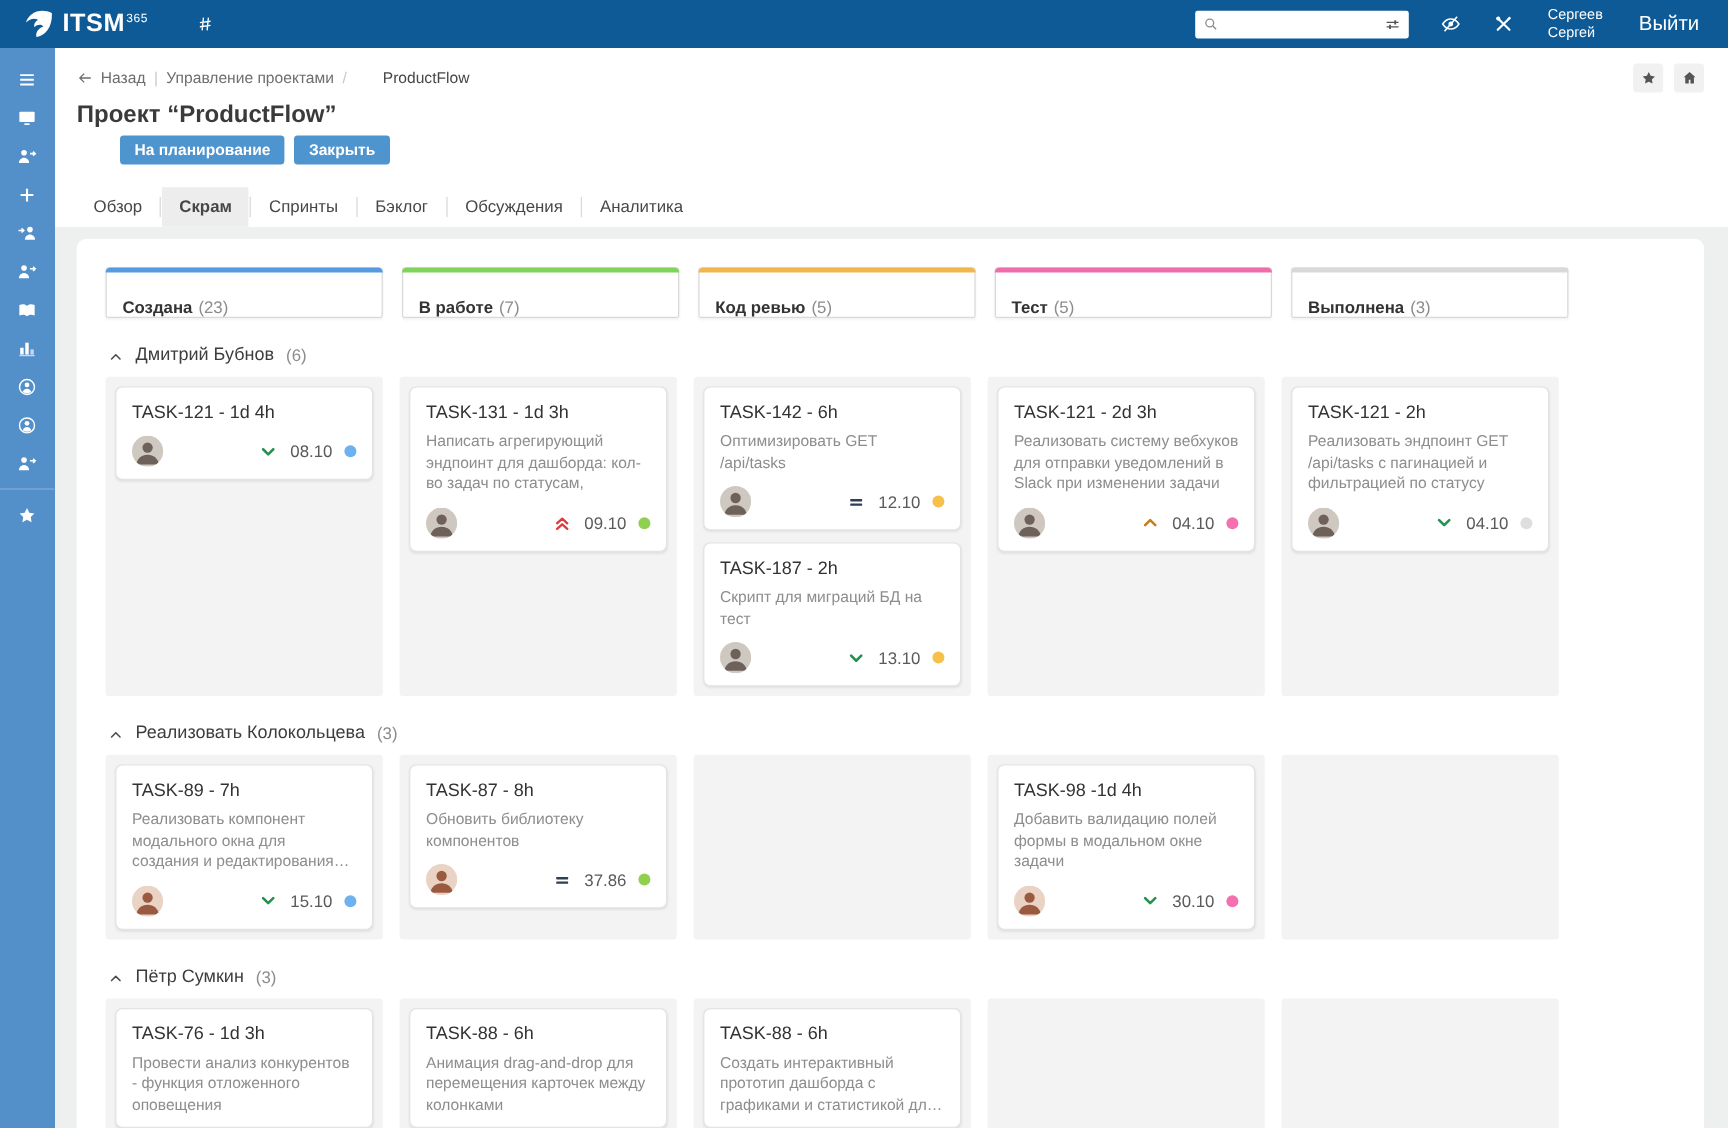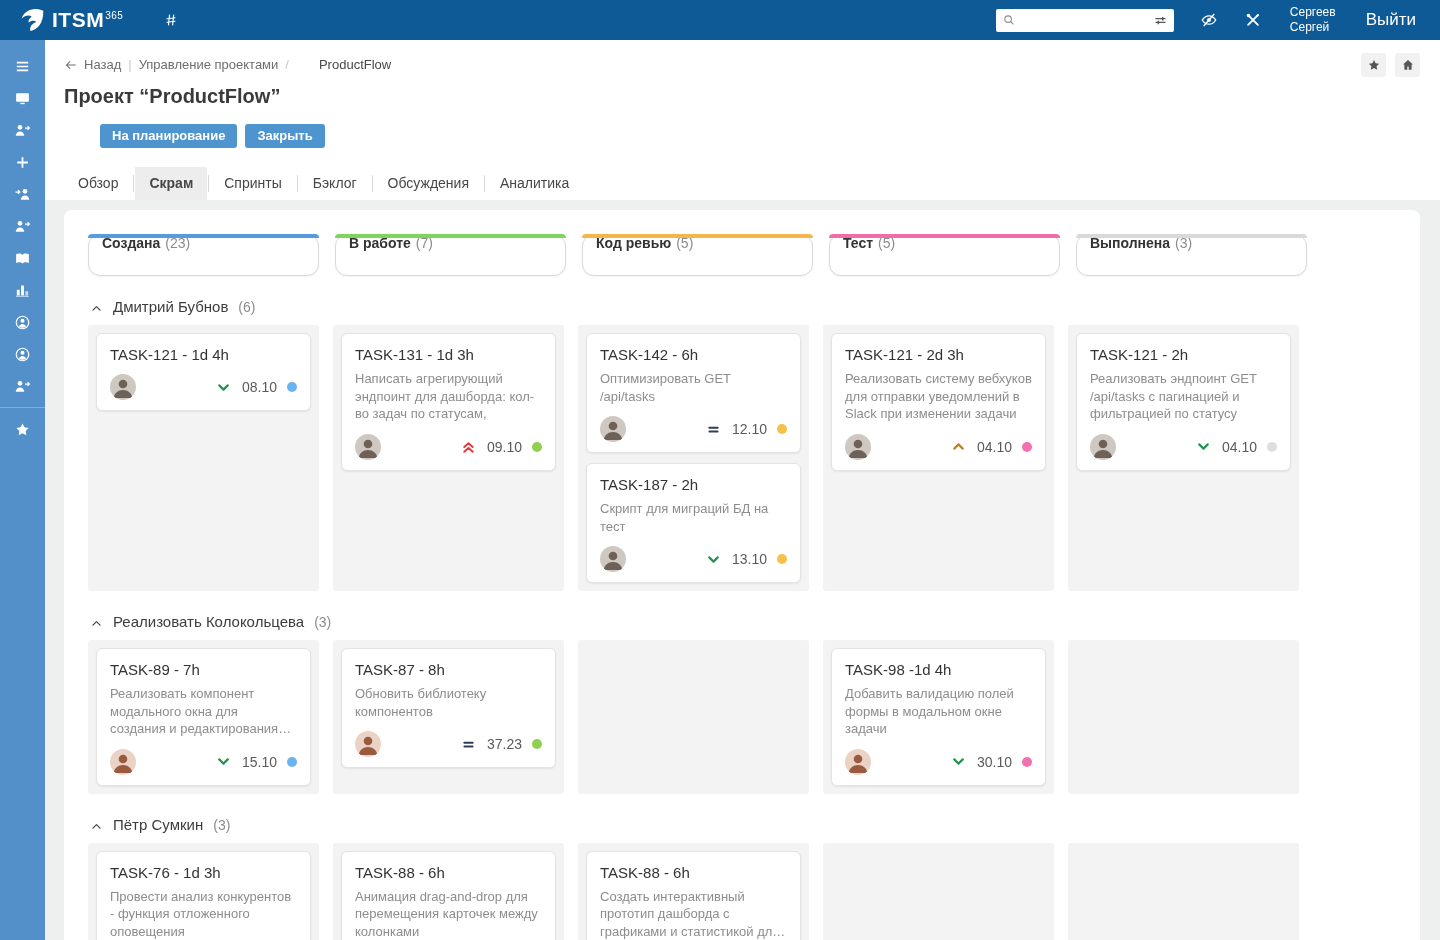--- a/index.html
+++ b/index.html
@@ -46,38 +46,38 @@
   .head { background:#fff; padding:17px 20px 0 19px; position:relative; }
   .crumbs { display:flex; align-items:center; font-size:13px; color:#6e6e6e; gap:7px; }
   .crumbs .back { display:flex; align-items:center; gap:6px; cursor:pointer; }
   .crumbs .back .ic { width:14px; height:14px; color:#6e6e6e; }
   .crumb-div { color:#c9c9c9; }
   .crumb-cur { color:#474747;margin-left:23px; }
   .quick { position:absolute; right:20px; top:13px; display:flex; gap:9px; }
   .qbtn { width:25px; height:24px; background:#f1f1f1; border-radius:3px; display:flex; align-items:center; justify-content:center; color:#555; cursor:pointer; }
   .qbtn .ic { width:14px; height:14px; }
   .title { font-size:20px; color:#3a3a3a; margin-top:13px; }
-  .btn-row { margin-top:16px; display:flex; gap:8px;padding-left:36px; }
+  .btn-row { margin-top:5px; display:flex; gap:8px;padding-left:36px; }
   .btn {
     background:var(--c-btn,#4e94cf); color:#fff; font-size:13px; font-weight:700;
     border:none; border-radius:3px; padding:4px 12px 5px; cursor:pointer;
     font-family:inherit;
   }
   .tabs { display:flex; align-items:stretch; margin-top:19px; padding:0; }
   .tab { font-size:14px; color:#474747; padding:8px 14px 9px; cursor:pointer; white-space:nowrap; }
   .tab.active { background:var(--c-tab,#ededed); font-weight:700; }
   .tab-sep { width:1px; background:#d8d8d8; margin:8px 1px; }
 
   
   .page-body { background:var(--c-page,#eef0ef); padding:10px 20px 0 19px; height:754px; }
   .board-wrap { background:#fff; border-radius:8px 8px 0 0; height:100%; padding:24px 0 0 24px; overflow:hidden; }
   .cols, .cells { display:grid; grid-template-columns:repeat(5,231px); gap:16px; }
   .col-head {
-    position:relative; background:#fff; border:1px solid #d9d9d9; border-radius:12px;
-    height:42px; display:flex; align-items:flex-start; padding:0 13px; gap:5px;
+    position:relative; background:#fff; border:1px solid #d9d9d9; border-radius:2px;
+    height:42px; display:flex; align-items:flex-end; padding:0 13px; gap:5px;
     box-shadow:0 1px 2px rgba(0,0,0,.05);
   }
   .col-accent { position:absolute; top:-1px; left:-1px; right:-1px; height:4px; border-radius:4px 4px 0 0; }
   .col-title { font-size:14px; font-weight:700; color:#333; }
   .col-count, .lane-count { font-size:14px; color:#8c8c8c; }
   .lane-head { display:flex; align-items:flex-end; gap:10px; margin:22px 0 10px 2px; }
   .lane-head .ic { width:13px; height:13px; color:#4a4a4a; cursor:pointer; }
   .lane-name { font-size:15px; color:#3d3d3d; }
   .cells { align-items:stretch;gap:14px; }
   .cell { background:var(--c-cell,#f3f3f3); border-radius:3px; padding:8px; display:flex; flex-direction:column; gap:10px; min-height:142px; }
@@ -520,21 +520,21 @@
                     <circle cx="13" cy="10" r="4.3" fill="#9a5a40"></circle>
                     <path d="M13 16c-5 0-8.6 3-9.4 8h18.8C21.6 19 18 16 13 16z" fill="#9a5a40"></path>
                   </svg></span>
                 <span class="foot-right">
                   <span class="ic prio" style="color: rgb(47, 62, 82);">
                     <svg viewBox="0 0 24 24" width="100%" height="100%">
                       <rect x="5" y="8.2" width="14" height="2.9" rx=".7" fill="currentColor"></rect>
                       <rect x="5" y="13.4" width="14" height="2.9" rx=".7" fill="currentColor"></rect>
                     </svg>
                   </span>
-                  <span class="task-date">37.23</span>
+                  <span class="task-date">37.86</span>
                   <span class="dot" style="background: rgb(143, 209, 79);"></span>
                 </span>
               </div>
             </div>
           </div>
           <div class="cell"></div>
           <div class="cell">
             <div class="card">
               <div class="card-title">TASK-98 -1d 4h</div>
               <div class="card-desc">Добавить валидацию полей формы в модальном окне задачи</div>

